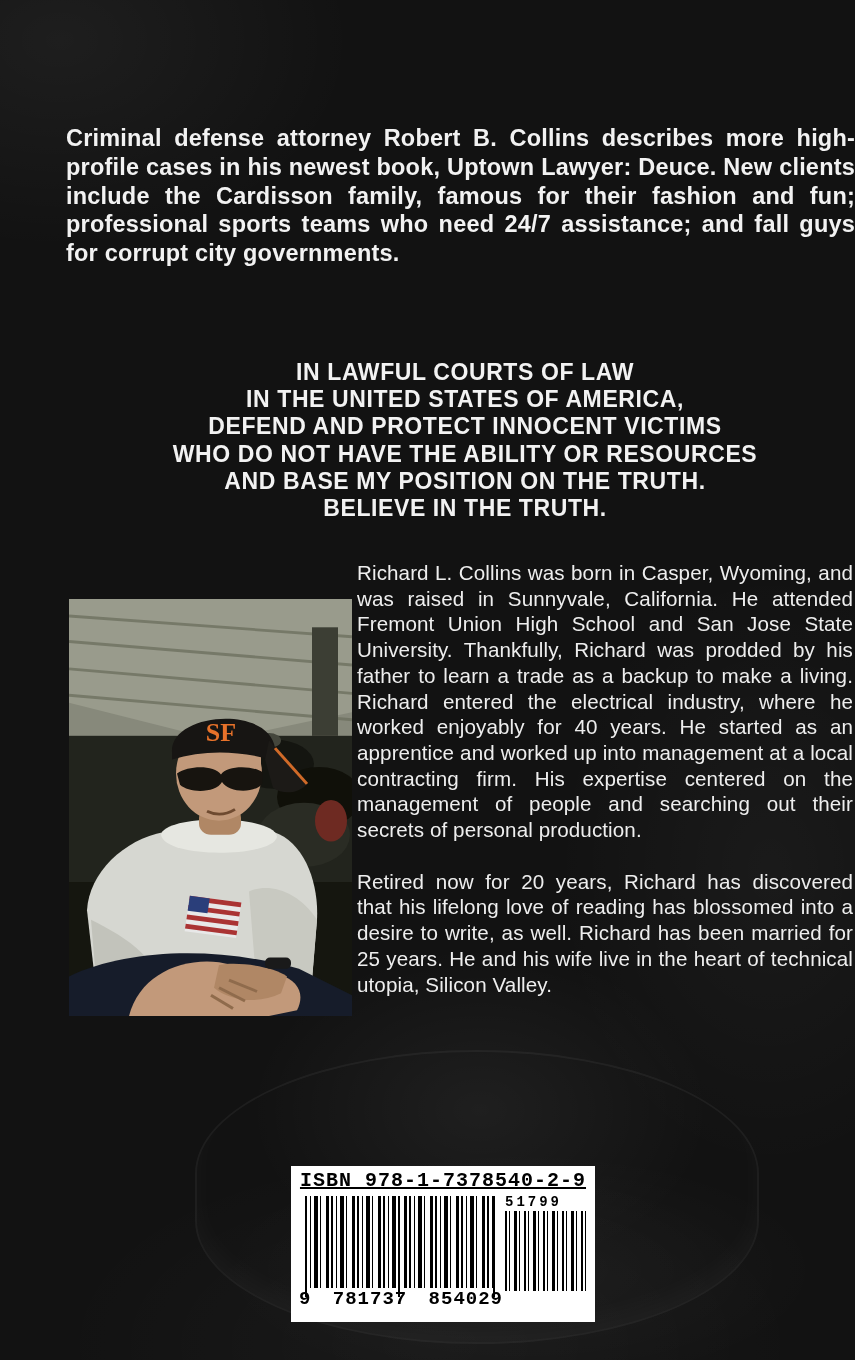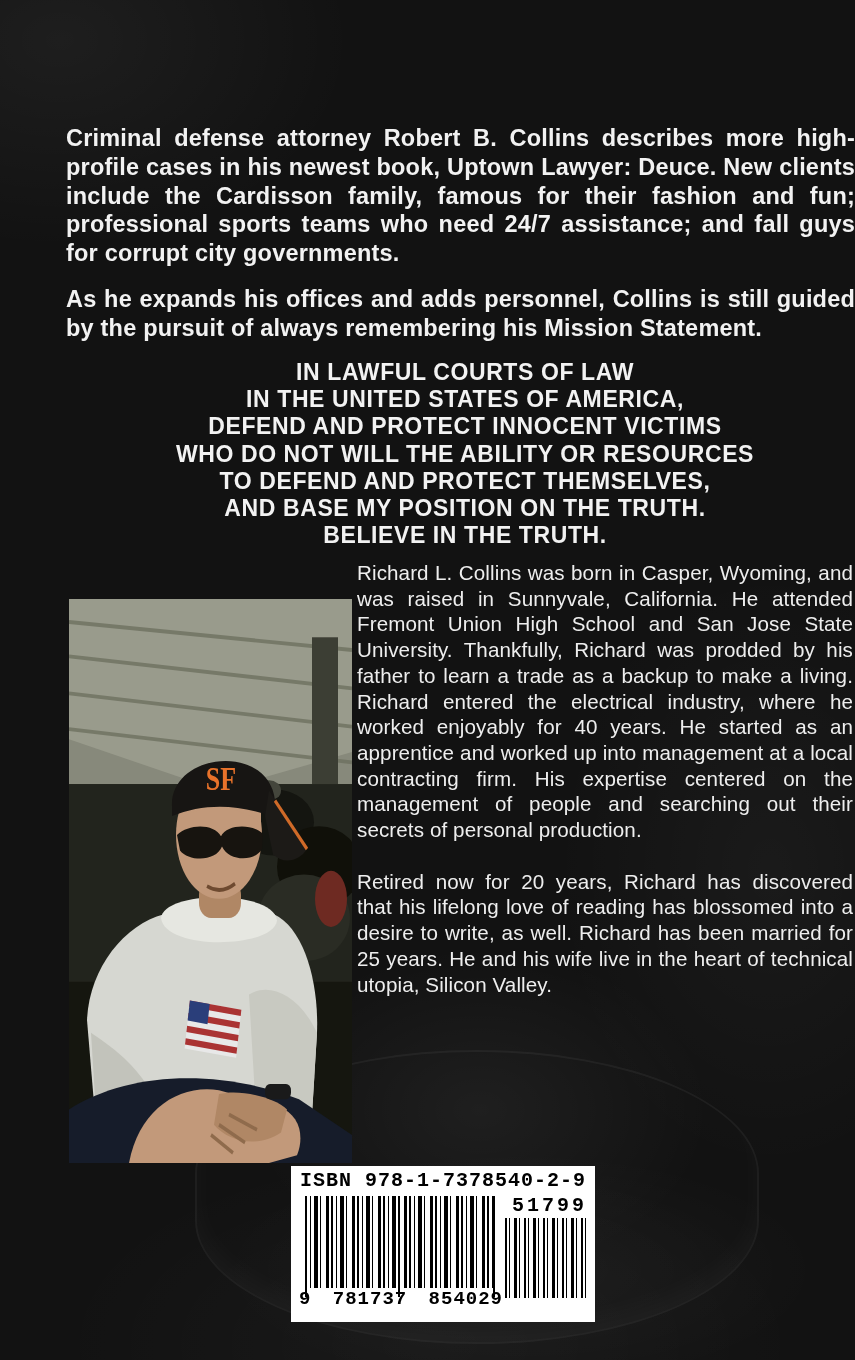--- a/index.html
+++ b/index.html
@@ -34,35 +34,35 @@
     margin-top:30px;
   }
   .synopsis p{margin:0 0 17px 0;}
   .mission{
     position:absolute;left:75px;right:0;top:359px;
     text-align:center;
     font-weight:bold;font-size:23px;line-height:27.2px;
     letter-spacing:0.6px;
   }
   .photo{
-    position:absolute;left:69px;top:599px;width:283px;height:564px;
+    position:absolute;left:69px;top:599px;width:283px;height:417px;
     margin:0;padding:0;background:#171814;
   }
   .photo svg{display:block;width:100%;height:100%;}
   .bio{
     position:absolute;left:357px;right:2px;top:560px;
     font-size:20.6px;line-height:25.7px;
     text-align:justify;color:#eeeeee;
     letter-spacing:0.1px;
   }
   .bio p{margin:0 0 26px 0;}
   .barcode{
     position:absolute;left:291px;top:1166px;width:304px;height:156px;
     background:#ffffff;color:#000;
-    box-sizing:border-box;padding:3px 8px 0 8px;
+    box-sizing:border-box;padding:3px 8px 0 8px;text-decoration:underline;
   }
   .isbn-line{
     font-family:"Liberation Mono", monospace;
     font-weight:bold;font-size:20px;letter-spacing:1px;
     text-align:center;white-space:nowrap;
   }
   .bars-row{position:relative;height:104px;margin-top:2px;}
   .main-bars{
     position:absolute;left:6px;top:2px;width:190px;height:92px;
     background-image:
@@ -78,51 +78,49 @@
   .ean-digits{
     position:absolute;left:0;top:94px;width:204px;
     font-family:"Liberation Mono", monospace;
     font-weight:bold;font-size:19px;letter-spacing:1px;
     display:flex;justify-content:space-between;
     background:transparent;
   }
   .supplement{position:absolute;right:0;top:0;width:82px;height:102px;}
   .supp-digits{
     font-family:"Liberation Mono", monospace;
-    font-weight:bold;font-size:20px;letter-spacing:3px;
-    text-align:right;white-space:nowrap;
+    font-weight:bold;font-size:14px;letter-spacing:3px;
+    text-align:left;white-space:nowrap;
   }
   .supp-bars{
     margin-top:1px;height:80px;
     background-image:
       repeating-linear-gradient(90deg,
         #000 0 2px, transparent 2px 4px,
         #000 4px 5px, transparent 5px 9px,
         #000 9px 12px, transparent 12px 14px,
         #000 14px 15px, transparent 15px 19px);
   }
 </style>
 </head>
 <body>
 
 <div class="cover">
 
   <div class="gavel-hint"></div>
 
   <section class="synopsis">
     <p>Criminal defense attorney Robert B. Collins describes more high-profile cases in his newest book, Uptown Lawyer: Deuce. New clients include the Cardisson family, famous for their fashion and fun; professional sports teams who need 24/7 assistance; and fall guys for corrupt city governments.</p>
-    <p>As he expands his offices and adds personnel, Collins is still guided by the pursuit of always remembering his Mission Statement.</p>
   </section>
 
   <section class="mission">
     <div>IN LAWFUL COURTS OF LAW</div>
     <div>IN THE UNITED STATES OF AMERICA,</div>
     <div>DEFEND AND PROTECT INNOCENT VICTIMS</div>
-    <div>WHO DO NOT WILL THE ABILITY OR RESOURCES</div>
-    <div>TO DEFEND AND PROTECT THEMSELVES,</div>
+    <div>WHO DO NOT HAVE THE ABILITY OR RESOURCES</div>
     <div>AND BASE MY POSITION ON THE TRUTH.</div>
     <div>BELIEVE IN THE TRUTH.</div>
   </section>
 
   <figure class="photo" aria-label="Author seated in stadium stands wearing a black San Francisco Giants baseball cap, dark sunglasses, and a white hooded sweatshirt with an American flag design, hands resting on dark jeans">
     <svg viewBox="0 0 283 442" preserveAspectRatio="none">
 
       <rect x="0" y="0" width="283" height="155" fill="#87897b"></rect>
       <path d="M0,0 L283,0 L283,120 L150,150 L0,110 Z" fill="#999b8c"></path>
       <g stroke="#6e7160" stroke-width="3" opacity="0.8">

